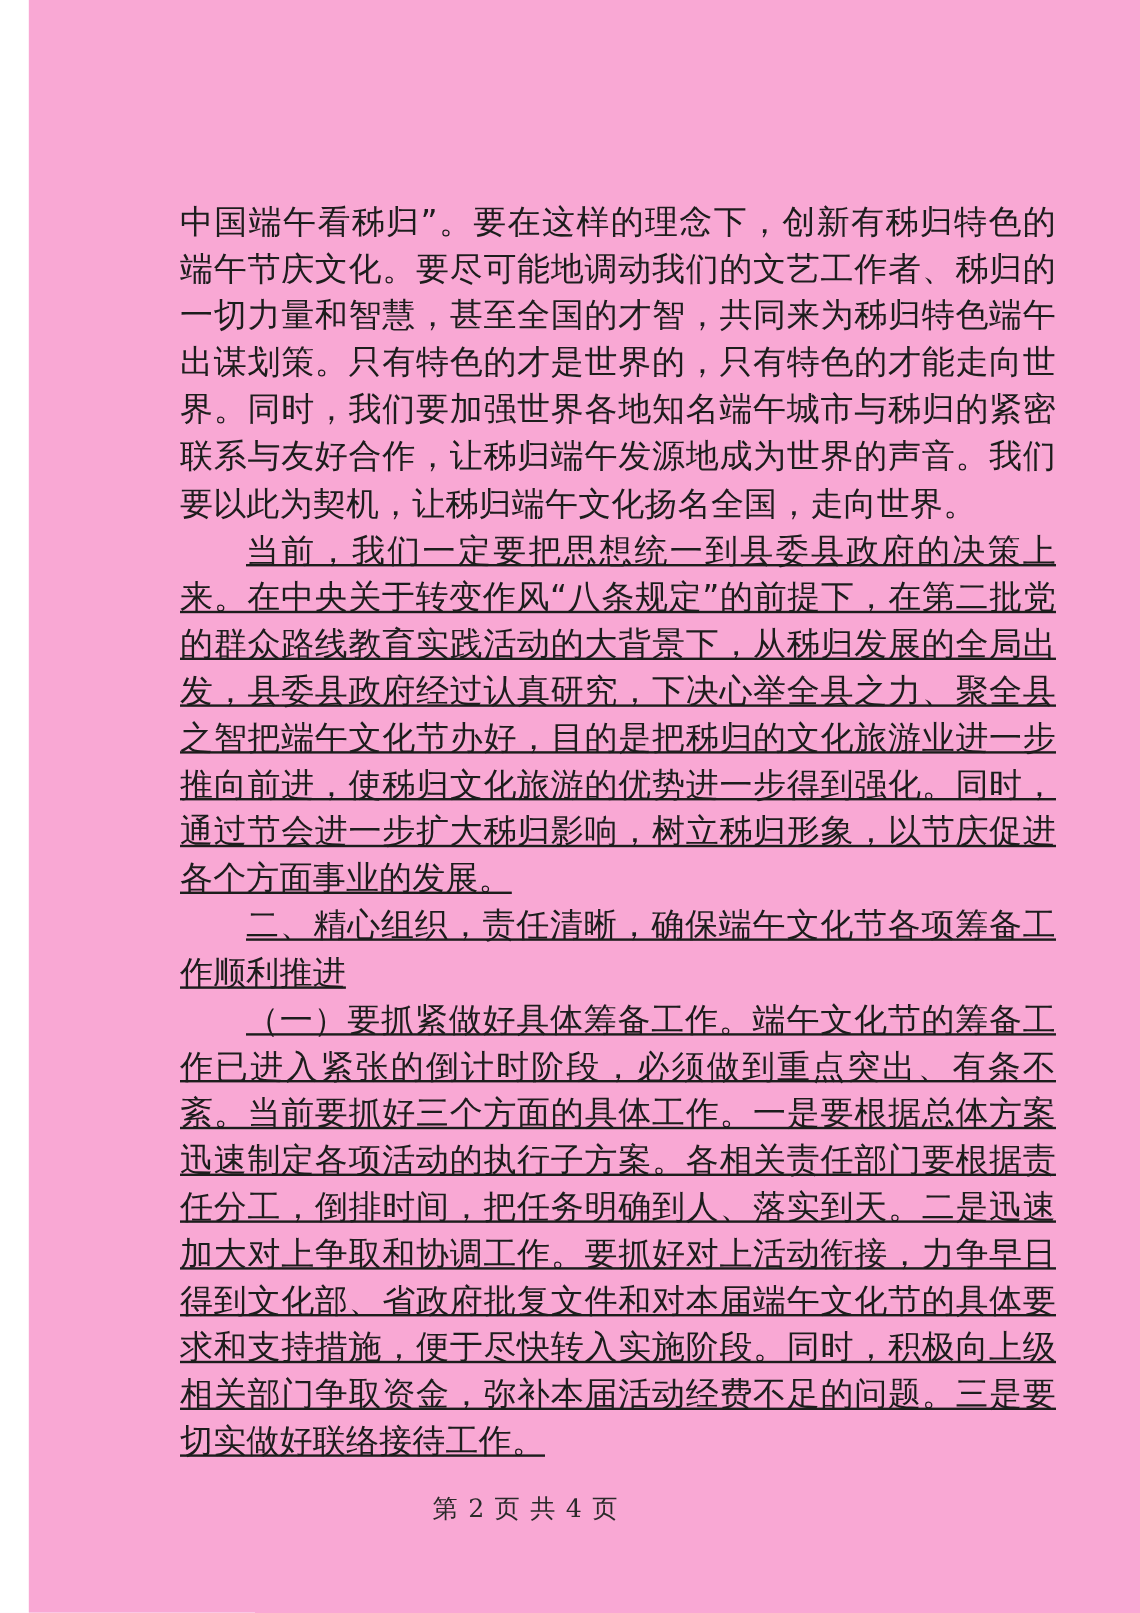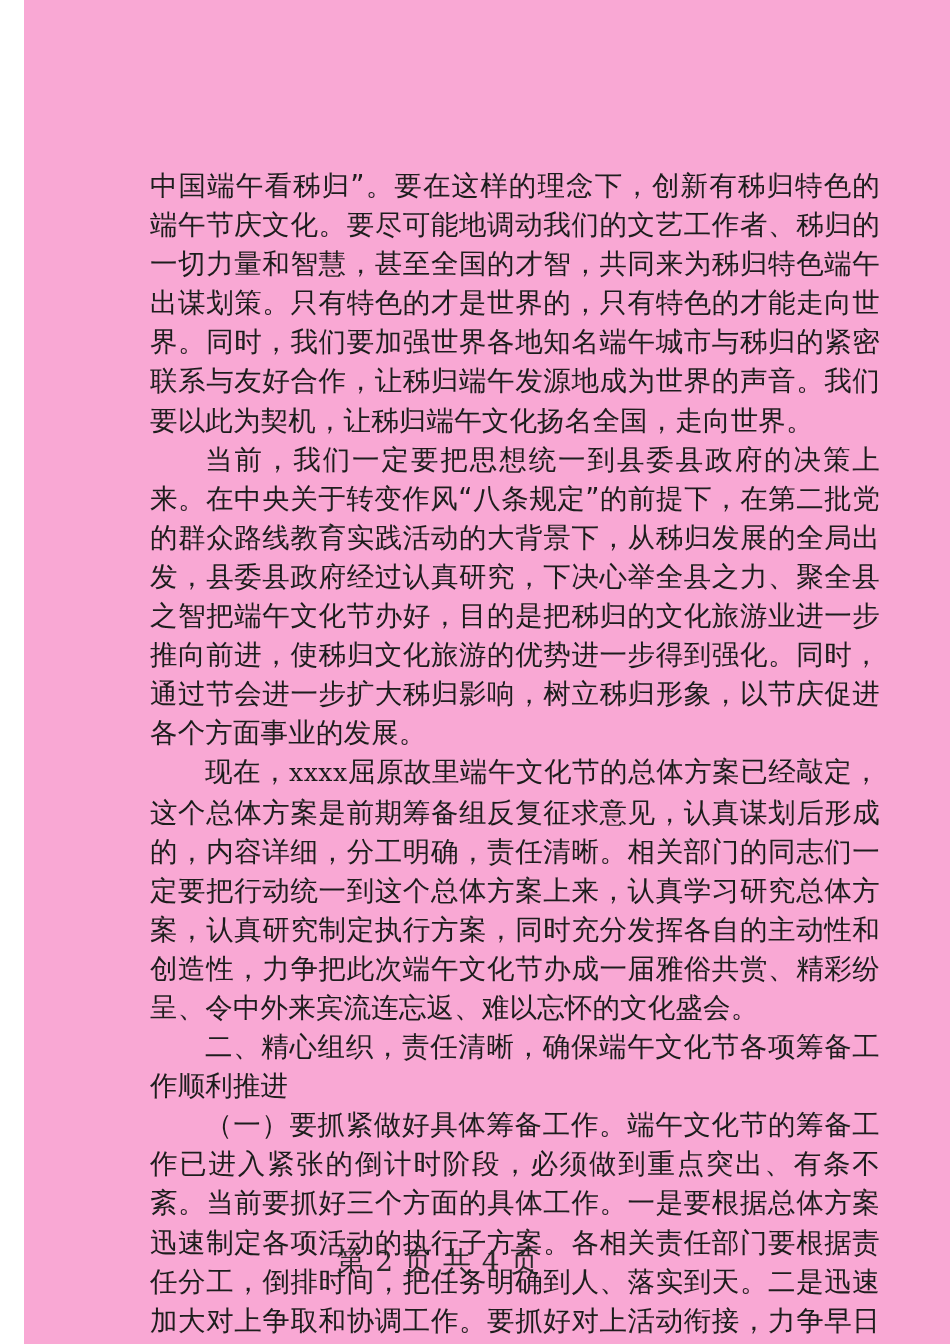--- a/index.html
+++ b/index.html
@@ -31,53 +31,53 @@
     color: #1d1d1d;
     text-align: justify;
     text-justify: inter-character;
     text-align-last: left;
     letter-spacing: 0.15px;
     font-weight: 400;
     -webkit-font-smoothing: antialiased;
   }
   .para.indent {
     text-indent: 2em;
+    text-decoration: underline;
   }
   .para.cont {
     text-indent: 0;
   }
   .latin {
     font-family: "DejaVu Serif", "Liberation Serif", serif;
     font-size: 25px;
     letter-spacing: 0.5px;
   }
   .footer {
     position: absolute;
     left: 0;
     top: 1243px;
     width: 828px;
     text-align: center;
     font-family: "DejaVu Serif", "Liberation Serif", serif;
-    font-size: 28px;
+    font-size: 21px;
     color: #2a2a2a;
     letter-spacing: 1px;
   }
 </style>
 </head>
 <body>
 
 <div class="page">
 
   <div class="content">
 
     <p class="para cont">中国端午看秭归”。要在这样的理念下，创新有秭归特色的端午节庆文化。要尽可能地调动我们的文艺工作者、秭归的一切力量和智慧，甚至全国的才智，共同来为秭归特色端午出谋划策。只有特色的才是世界的，只有特色的才能走向世界。同时，我们要加强世界各地知名端午城市与秭归的紧密联系与友好合作，让秭归端午发源地成为世界的声音。我们要以此为契机，让秭归端午文化扬名全国，走向世界。</p>
 
     <p class="para indent">当前，我们一定要把思想统一到县委县政府的决策上来。在中央关于转变作风“八条规定”的前提下，在第二批党的群众路线教育实践活动的大背景下，从秭归发展的全局出发，县委县政府经过认真研究，下决心举全县之力、聚全县之智把端午文化节办好，目的是把秭归的文化旅游业进一步推向前进，使秭归文化旅游的优势进一步得到强化。同时，通过节会进一步扩大秭归影响，树立秭归形象，以节庆促进各个方面事业的发展。</p>
 
-    <p class="para indent"><span>现在，</span><span class="latin">xxxx</span><span>屈原故里端午文化节的总体方案已经敲定，这个总体方案是前期筹备组反复征求意见，认真谋划后形成的，内容详细，分工明确，责任清晰。相关部门的同志们一定要把行动统一到这个总体方案上来，认真学习研究总体方案，认真研究制定执行方案，同时充分发挥各自的主动性和创造性，力争把此次端午文化节办成一届雅俗共赏、精彩纷呈、令中外来宾流连忘返、难以忘怀的文化盛会。</span></p>
 
     <p class="para indent">二、精心组织，责任清晰，确保端午文化节各项筹备工作顺利推进</p>
 
     <p class="para indent">（一）要抓紧做好具体筹备工作。端午文化节的筹备工作已进入紧张的倒计时阶段，必须做到重点突出、有条不紊。当前要抓好三个方面的具体工作。一是要根据总体方案迅速制定各项活动的执行子方案。各相关责任部门要根据责任分工，倒排时间，把任务明确到人、落实到天。二是迅速加大对上争取和协调工作。要抓好对上活动衔接，力争早日得到文化部、省政府批复文件和对本届端午文化节的具体要求和支持措施，便于尽快转入实施阶段。同时，积极向上级相关部门争取资金，弥补本届活动经费不足的问题。三是要切实做好联络接待工作。</p>
 
   </div>
 
   <div class="footer">第 2 页  共 4 页</div>
 
 </div>

